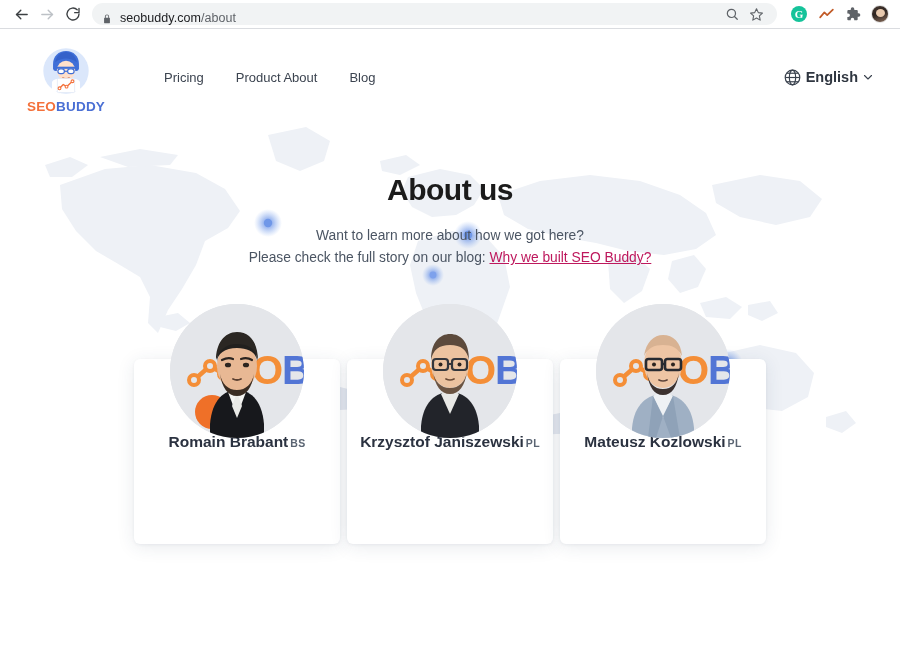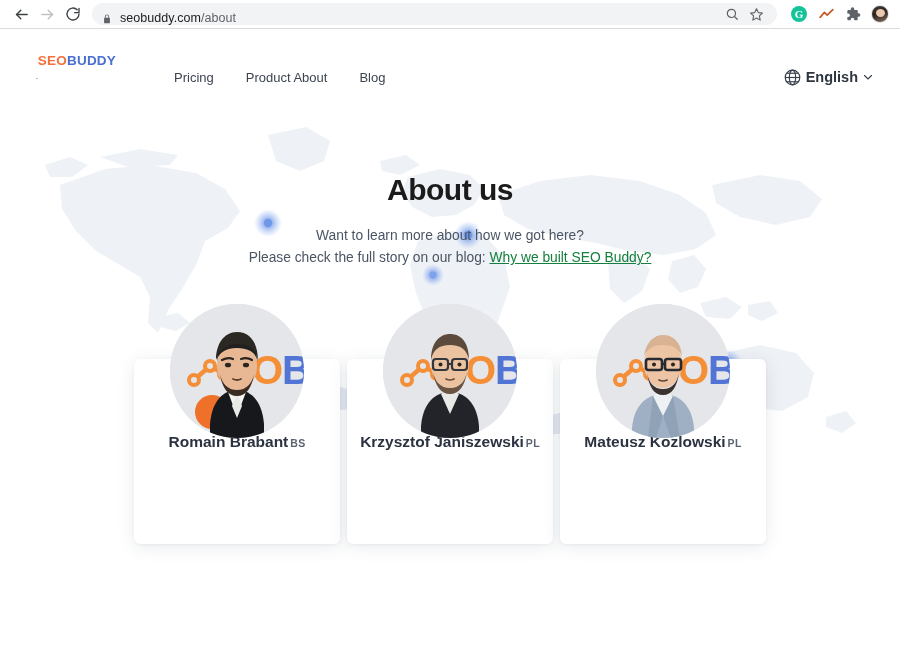--- a/index.html
+++ b/index.html
@@ -82,22 +82,22 @@
   
   .site-header {
     position: relative;
     height: 96px;
     display: flex; align-items: center;
     padding: 0 26px;
     z-index: 5;
   }
   .logo-block {
     width: 80px;
-    display: flex; 
-    margin-left: 10px;
+    display: flex; flex-direction: column; align-items: center;
+    margin-left: 0;
     margin-top: 4px;
   }
   .logo-mark { width: 54px; height: 54px; }
   .logo-word {
     font-size: 13.5px; font-weight: bold; letter-spacing: 0.2px;
     margin-top: 1px; white-space: nowrap;
   }
   .logo-word .seo { color: #f4713b; }
   .logo-word .buddy { color: #4a6fd4; }
 
@@ -144,21 +144,21 @@
     letter-spacing: -0.5px;
     line-height: 1.1;
   }
   .hero-p {
     font-size: 13.8px; color: #4b5563; line-height: 1.62;
     max-width: 410px; margin: 0 auto;
   }
   .hero-p.p1 { margin-top: 27px; }
   .hero-p.p2 { margin-top: 19px; }
   .hero-p.p3 { margin-top: 19px; }
-  .blog-link { color: #15803d; text-decoration: underline; }
+  .blog-link { color: #be185d; text-decoration: underline; }
 
   
   .team-wrap {
     position: relative;
     margin-top: 34px;
     height: 240px;
   }
   .cards-row {
     position: absolute;
     left: 134px; top: 55px;

